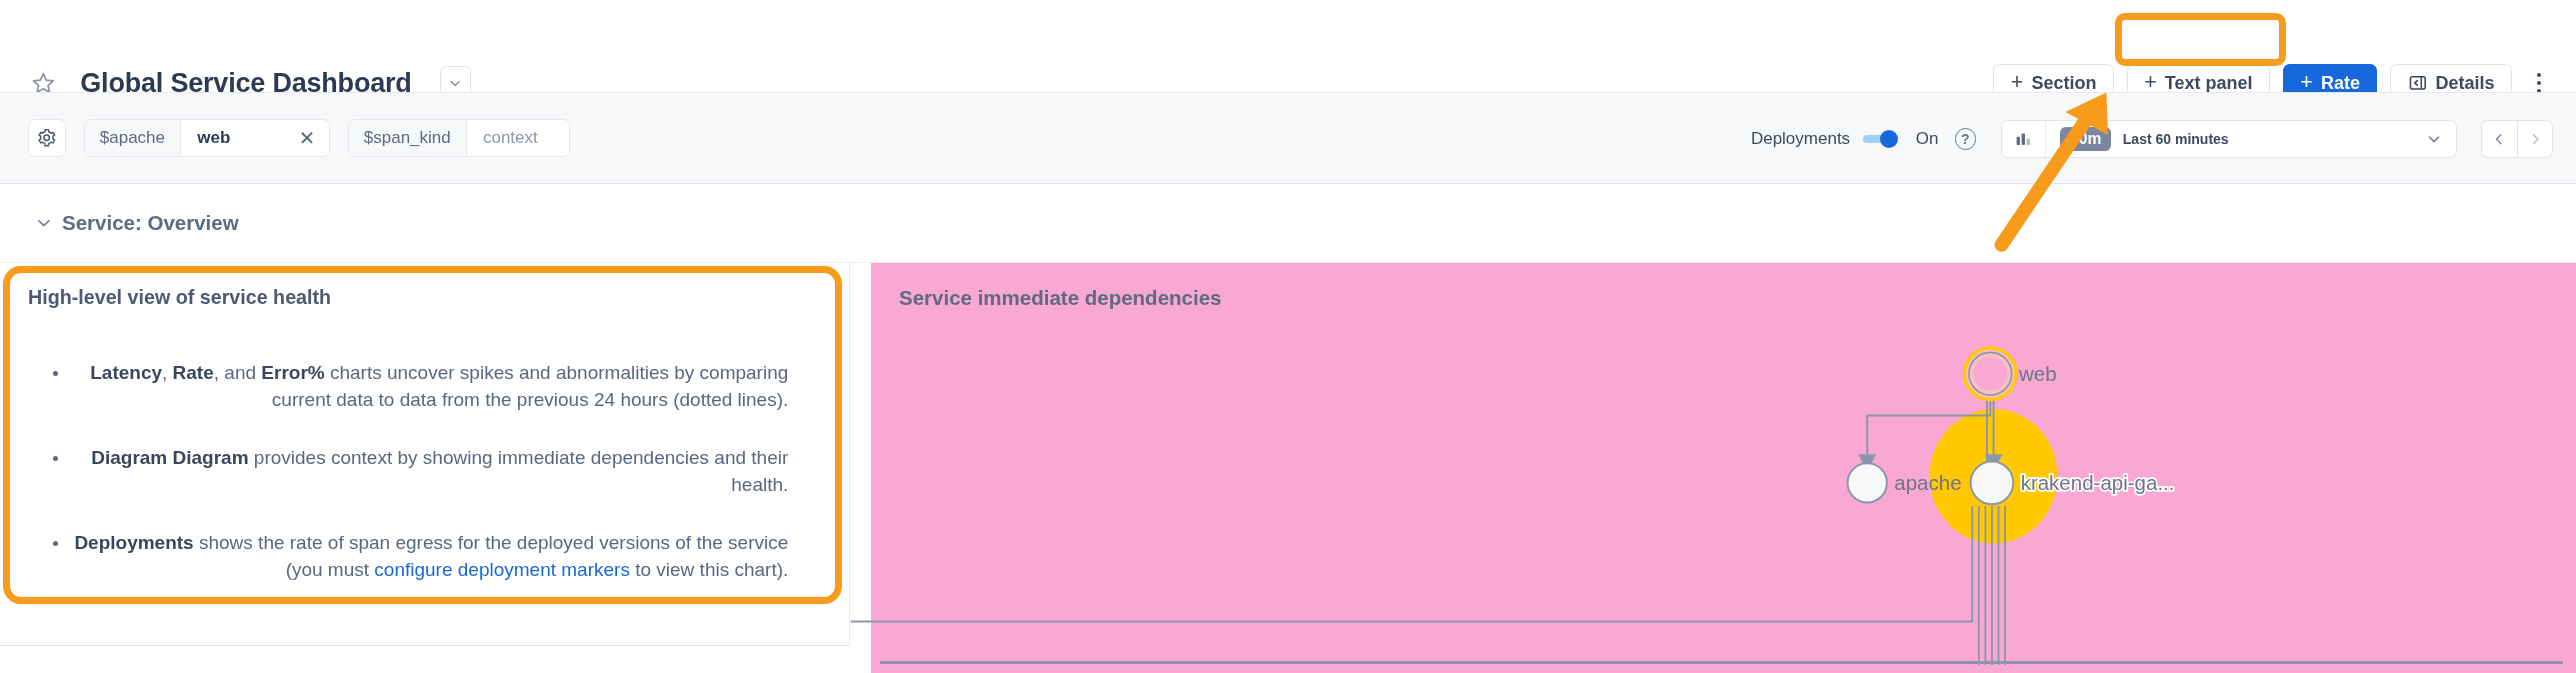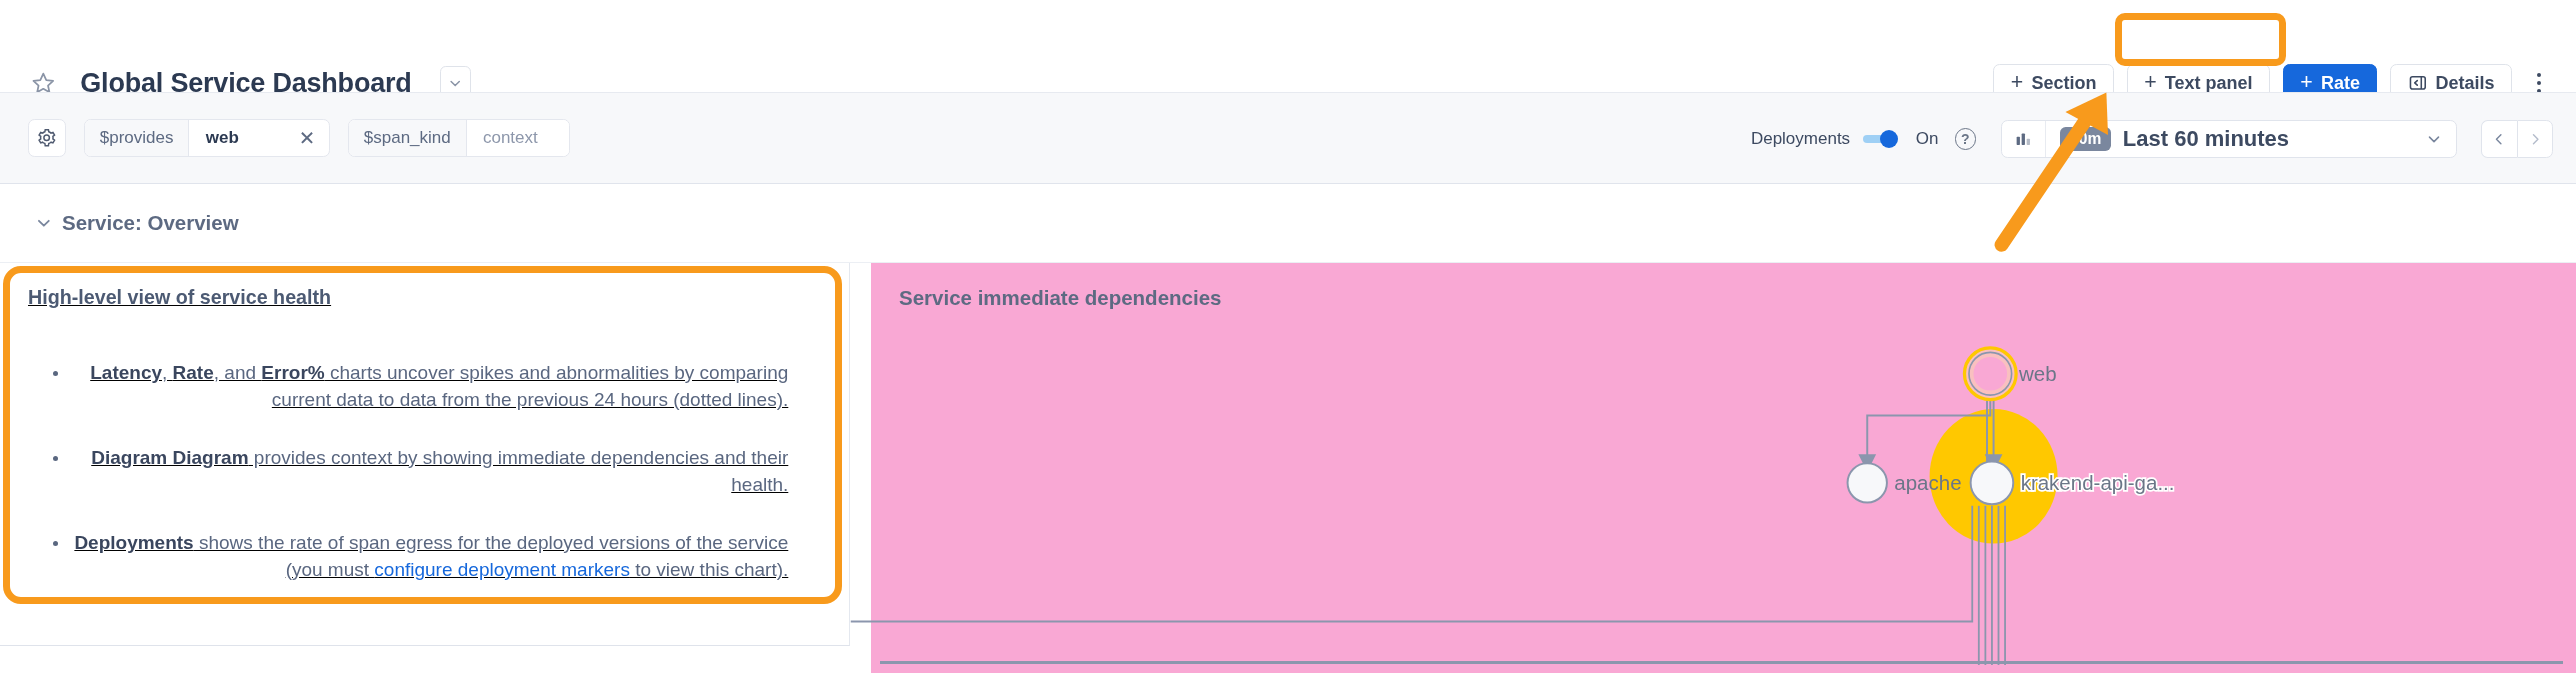--- a/index.html
+++ b/index.html
@@ -110,21 +110,21 @@
     border-right:1.2px solid #e8ebf1; cursor:pointer;
   }
   .time-main {
     display:flex; align-items:center; gap:11.5px; padding:0 13px 0 14.8px; min-width: 410px;
     cursor:pointer;
   }
   .pill-60m {
     background:#7a879e; color:#fff; font-size:15.6px; font-weight:700;
     padding:2.5px 9.9px; border-radius:5.7px; line-height:1.25;
   }
-  .time-text { font-size:22px; color:#3d4a61; font-weight:700; white-space:nowrap; }
+  .time-text { font-size:14px; color:#3d4a61; font-weight:700; white-space:nowrap; }
   .time-caret { margin-left:auto; color:#7a879e; display:flex; align-items:center; }
   .nav-group { display:flex; height:38px; margin-left:11.5px; }
   .nav-btn {
     width:36px; border:1.2px solid #e0e4ec; background:#fff; display:flex;
     align-items:center; justify-content:center; color:#7a879e; cursor:pointer;
   }
   .nav-btn:first-child { border-radius:6.6px 0 0 6.6px; border-right:none; }
   .nav-btn:last-child { border-radius:0 6.6px 6.6px 0; color:#b4bccb; }
 
   
@@ -135,21 +135,20 @@
   }
   .sec-caret { width:36px; display:flex; align-items:center; justify-content:center; color:#7a879e; cursor:pointer;}
   .sec-title { font-size:20.5px; font-weight:700; color:#5d6a82; }
 
   
   .panels { position:absolute; left:0; top:263px; width:2576px; height:410px; background:#fff; }
   .panel-left {
     position:absolute; left:0; top:0; width:850px; height:383px;
     background:#fff; border-right:0.8px solid #e4e8ef; border-bottom:1.6px solid #dfe3eb;
     padding: 23px 28px;
-    text-decoration: underline;
   }
   .panel-right {
     position:absolute; left:871px; top:0; width:1726px; height:410px;
     background:#f9a8d4; padding: 23px 28px;
   }
   .panel-title { font-size:19.7px; font-weight:700; color:#4c5a73; }
   .panel-title.rt { font-size:20.5px; color:#5d6a82; }
 
   ul.bullets { margin: 51px 0 0 21.3px; list-style:none;text-align:right; }
   ul.bullets li {
@@ -234,21 +233,21 @@
 
   <div class="filterbar">
     <div class="gear-btn">
       <svg width="21.3" height="21.3" viewBox="0 0 24 24" fill="none" stroke="#4f5a70" stroke-width="1.7">
         <circle cx="12" cy="12" r="3.1"></circle>
         <path d="M19.2 12c0-.5-.05-1-.14-1.46l1.84-1.4-1.8-3.1-2.2.83a7.2 7.2 0 0 0-2.52-1.46L14 3h-3.6l-.38 2.4c-.92.3-1.77.8-2.5 1.46l-2.2-.82-1.8 3.1 1.83 1.4A7.7 7.7 0 0 0 5.2 12c0 .5.05 1 .14 1.46l-1.84 1.4 1.8 3.1 2.2-.83c.73.66 1.58 1.16 2.5 1.46l.4 2.41H14l.38-2.4a7.2 7.2 0 0 0 2.52-1.47l2.2.83 1.8-3.1-1.84-1.4c.1-.47.14-.96.14-1.46z"></path>
       </svg>
     </div>
 
     <div class="filter-chip chip-service">
-      <div class="chip-key">$provides</div>
+      <div class="chip-key">$apache</div>
       <div class="chip-val">web</div>
       <div class="chip-x">✕</div>
     </div>
 
     <div class="filter-chip chip-span">
       <div class="chip-key">$span_kind</div>
       <div class="chip-val placeholder">context</div>
     </div>
 
     <div class="filter-right">

